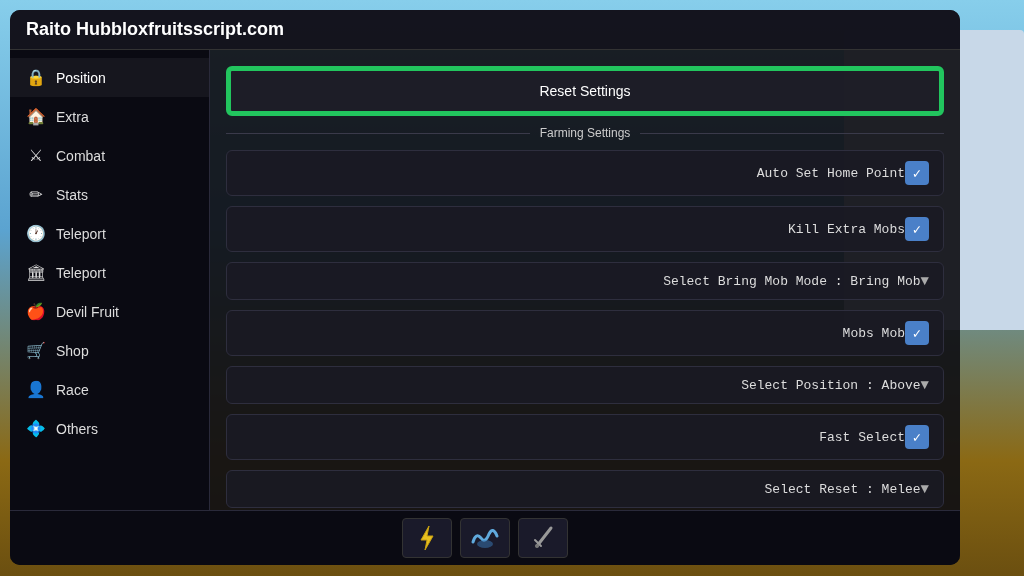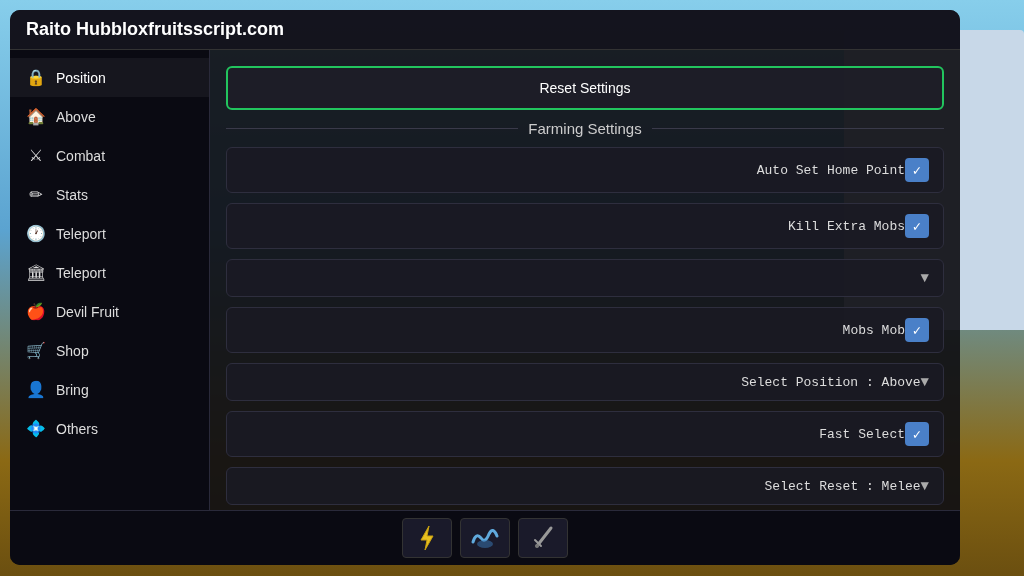--- a/index.html
+++ b/index.html
@@ -112,35 +112,35 @@
     }
     .main-content::-webkit-scrollbar { width: 6px; }
     .main-content::-webkit-scrollbar-track { background: #111; }
     .main-content::-webkit-scrollbar-thumb { background: #444; border-radius: 3px; }
 
     
     .reset-btn {
       width: 100%;
       padding: 12px;
       background: rgba(30,30,40,0.9);
-      border: 2px solid #22c55e;
+      border: 5px solid #22c55e;
       border-radius: 6px;
       color: #fff;
       font-size: 14px;
       cursor: pointer;
       text-align: center;
     }
 
     
     .section-title {
       display: flex;
       align-items: center;
       gap: 10px;
       color: #ccc;
-      font-size: 15px;
+      font-size: 12px;
     }
     .section-line {
       flex: 1;
       height: 1px;
       background: #3a3a4a;
     }
 
     
     .setting-row {
       display: flex;
@@ -219,21 +219,21 @@
 
   <div class="panel-body">
 
     <div class="sidebar">
       <div class="sidebar-item active">
         <span class="sidebar-icon">🔒</span>
         <span>Position</span>
       </div>
       <div class="sidebar-item">
         <span class="sidebar-icon">🏠</span>
-        <span>Above</span>
+        <span>Extra</span>
       </div>
       <div class="sidebar-item">
         <span class="sidebar-icon">⚔</span>
         <span>Combat</span>
       </div>
       <div class="sidebar-item">
         <span class="sidebar-icon">✏</span>
         <span>Stats</span>
       </div>
       <div class="sidebar-item">
@@ -247,21 +247,21 @@
       <div class="sidebar-item">
         <span class="sidebar-icon">🍎</span>
         <span>Devil Fruit</span>
       </div>
       <div class="sidebar-item">
         <span class="sidebar-icon">🛒</span>
         <span>Shop</span>
       </div>
       <div class="sidebar-item">
         <span class="sidebar-icon">👤</span>
-        <span>Bring</span>
+        <span>Race</span>
       </div>
       <div class="sidebar-item">
         <span class="sidebar-icon">💠</span>
         <span>Others</span>
       </div>
     </div>
 
     <div class="main-content">
       <button class="reset-btn">Reset Settings</button>
 
@@ -279,20 +279,21 @@
       </div>
 
       <div class="setting-row">
         <span>Kill Extra Mobs</span>
         <div class="checkbox">
           <span>✓</span>
         </div>
       </div>
 
       <div class="setting-row">
+        <span>Select Bring Mob Mode : Bring Mob</span>
         <span class="dropdown-arrow">▼</span>
       </div>
 
       <div class="setting-row">
         <span>Mobs Mob</span>
         <div class="checkbox">
           <span>✓</span>
         </div>
       </div>
 

